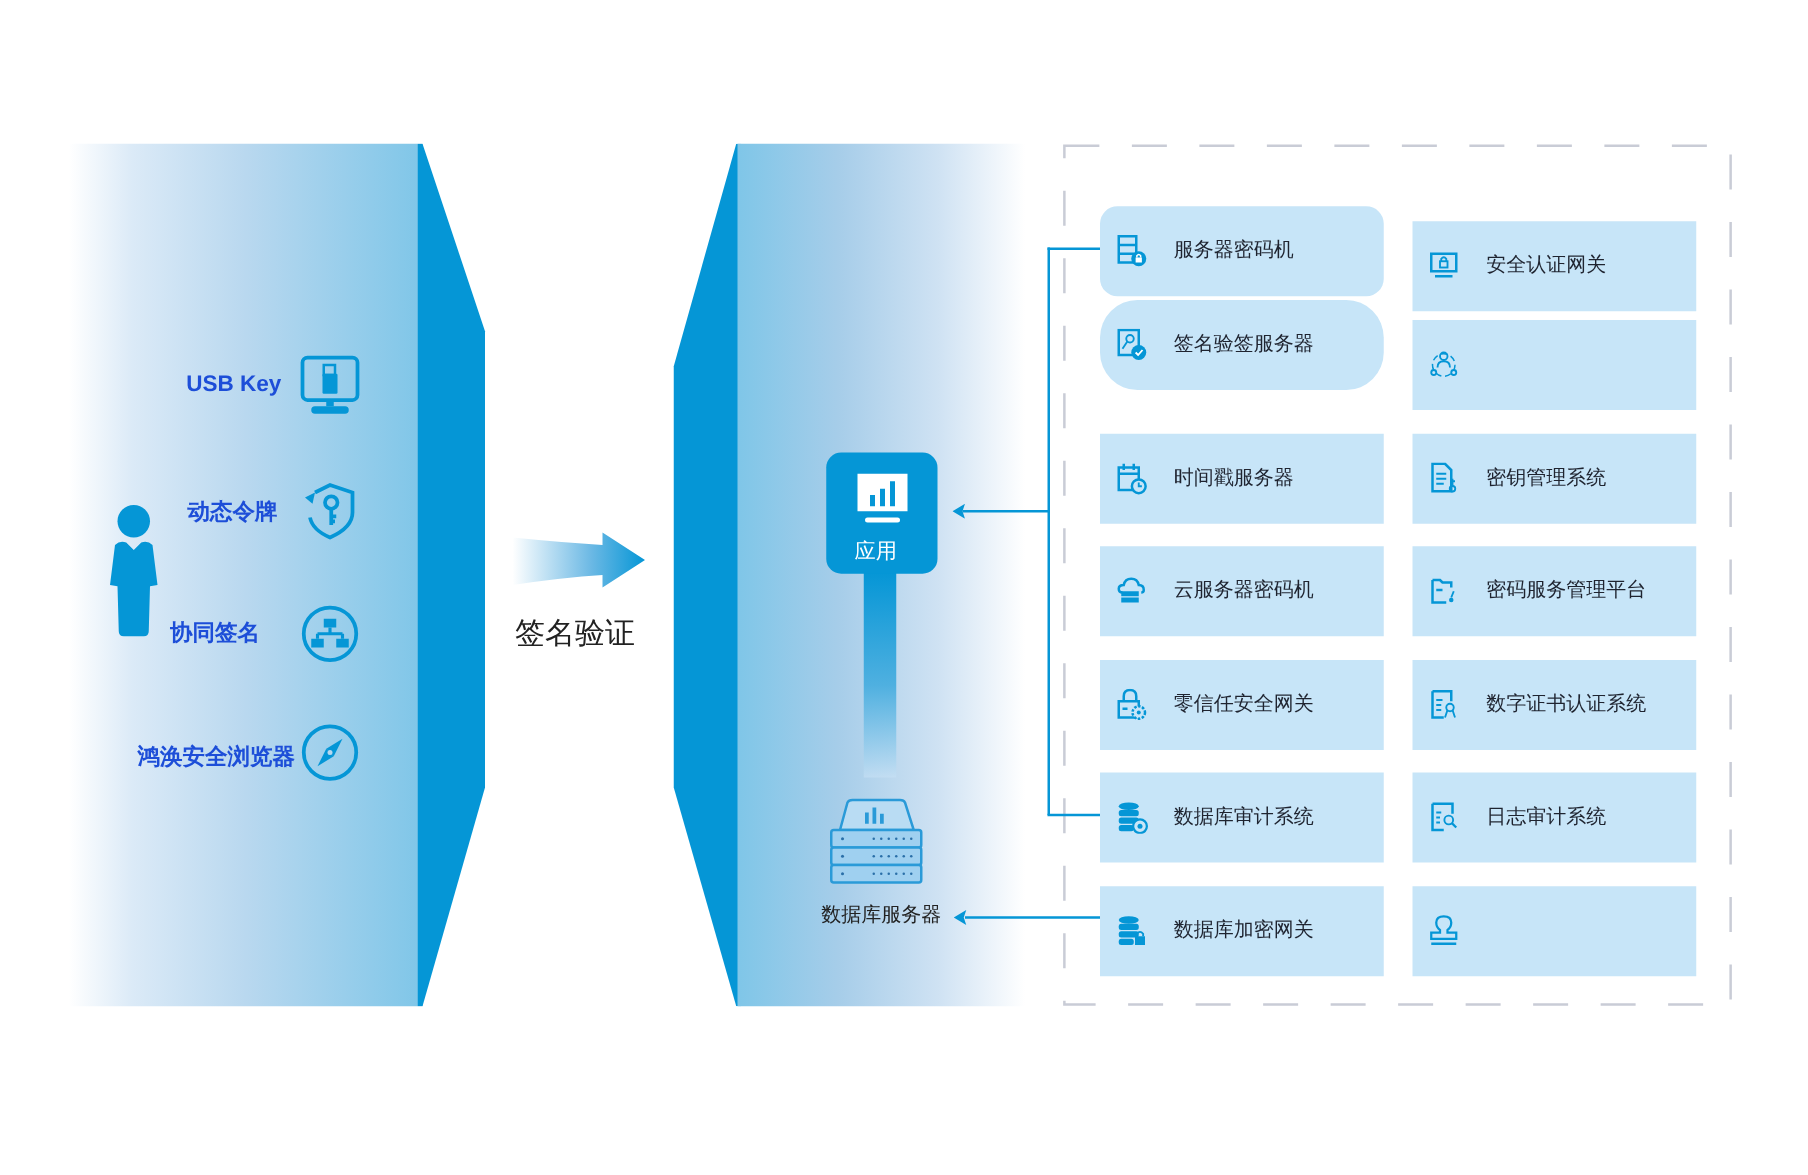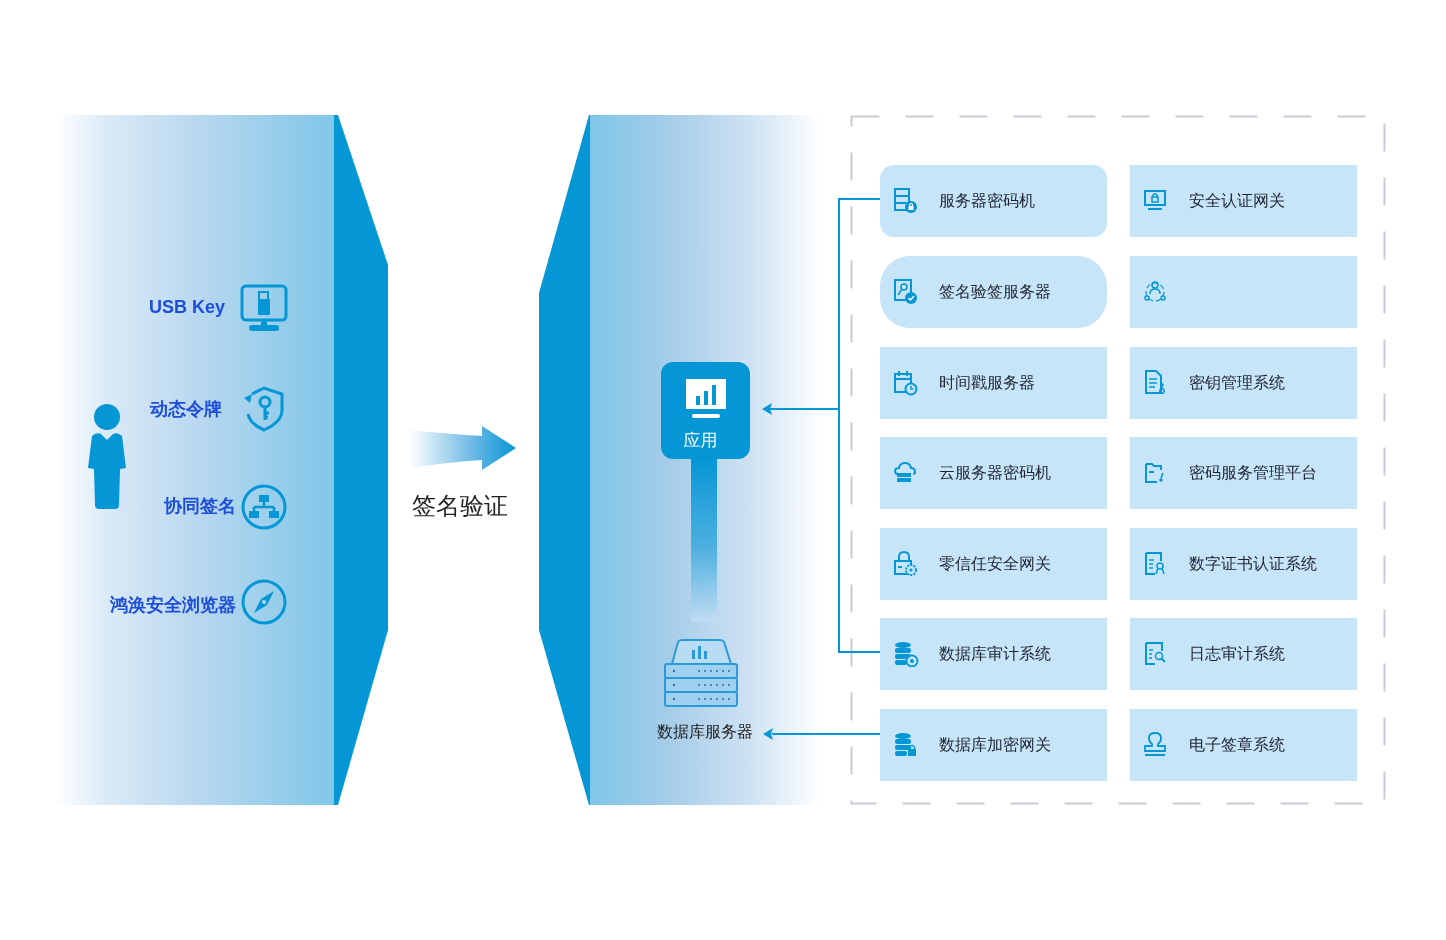--- a/index.html
+++ b/index.html
@@ -64,21 +64,21 @@
 </svg>
 
 <div class="abs left-item-label" style="left:42px;top:397px;">动态令牌</div>
 <svg class="abs left-icon" style="left:240px;top:384px;" viewBox="0 0 48 48">
   <path d="M12 10 L24 4 L42 10 L42 26 Q42 38 24 46 Q10 40 8 30" fill="none" stroke="#0596d6" stroke-width="3"></path>
   <path d="M4 14 L12 10 L10 19 Z" fill="#0596d6"></path>
   <circle cx="25" cy="18" r="5" fill="none" stroke="#0596d6" stroke-width="3"></circle>
   <path d="M25 23 L25 36 M25 29 L29 29 M25 33 L28 33" stroke="#0596d6" stroke-width="3" fill="none"></path>
 </svg>
 
-<div class="abs left-item-label" style="left:56px;top:494px;text-align:right;">协同签名</div>
+<div class="abs left-item-label" style="left:28px;top:494px;text-align:right;">协同签名</div>
 <svg class="abs left-icon" style="left:240px;top:483px;" viewBox="0 0 48 48">
   <circle cx="24" cy="24" r="21" fill="none" stroke="#0596d6" stroke-width="3"></circle>
   <rect x="19" y="12" width="10" height="7" fill="#0596d6"></rect>
   <path d="M24 19 L24 24 M14 24 L34 24 M14 24 L14 28 M34 24 L34 28" stroke="#0596d6" stroke-width="2.5" fill="none"></path>
   <rect x="9" y="28" width="10" height="7" fill="#0596d6"></rect>
   <rect x="29" y="28" width="10" height="7" fill="#0596d6"></rect>
 </svg>
 
 <div class="abs left-item-label" style="left:56px;top:593px;">鸿涣安全浏览器</div>
 <svg class="abs left-icon" style="left:240px;top:578px;" viewBox="0 0 48 48">
@@ -169,21 +169,21 @@
 <div class="card" style="left:880px;top:165px;border-radius:14px;">
   <svg class="icon" viewBox="0 0 26 26">
     <rect x="2" y="1" width="14" height="21" fill="none" stroke="#0596d6" stroke-width="2"></rect>
     <path d="M2 8 H16 M2 15 H16" stroke="#0596d6" stroke-width="2"></path>
     <circle cx="18" cy="19" r="6" fill="#0596d6"></circle>
     <rect x="15.5" y="18" width="5" height="4" fill="#fff"></rect>
     <path d="M16.5 18 V16.5 Q18 14.5 19.5 16.5 V18" stroke="#fff" fill="none" stroke-width="1.2"></path>
   </svg>
   <span class="label">服务器密码机</span>
 </div>
-<div class="card" style="left:880px;top:256px;border-radius:30px;">
+<div class="card" style="left:880px;top:240px;border-radius:30px;">
   <svg class="icon" viewBox="0 0 26 26">
     <rect x="2" y="1" width="16" height="20" fill="none" stroke="#0596d6" stroke-width="2"></rect>
     <circle cx="11" cy="8" r="3" fill="none" stroke="#0596d6" stroke-width="1.5"></circle>
     <path d="M9 10 L5 16" stroke="#0596d6" stroke-width="1.5"></path>
     <circle cx="18" cy="19" r="6" fill="#0596d6"></circle>
     <path d="M15.5 19 L17.5 21 L21 17" stroke="#fff" stroke-width="1.5" fill="none"></path>
   </svg>
   <span class="label">签名验签服务器</span>
 </div>
 <div class="card" style="left:880px;top:347px;">
@@ -229,21 +229,21 @@
     <ellipse cx="10" cy="4" rx="8" ry="3" fill="#0596d6"></ellipse>
     <rect x="2" y="7" width="16" height="5" rx="2" fill="#0596d6"></rect>
     <rect x="2" y="13" width="16" height="5" rx="2" fill="#0596d6"></rect>
     <rect x="2" y="19" width="12" height="5" rx="2" fill="#0596d6"></rect>
     <rect x="15" y="17" width="8" height="7" fill="#0596d6"></rect>
     <path d="M16.5 17 V15 Q19 12 21.5 15 V17" stroke="#0596d6" stroke-width="1.5" fill="none"></path>
   </svg>
   <span class="label">数据库加密网关</span>
 </div>
 
-<div class="card" style="left:1130px;top:165px;">
+<div class="card" style="left:1130px;top:177px;">
   <svg class="icon" viewBox="0 0 26 26">
     <rect x="2" y="3" width="20" height="14" fill="none" stroke="#0596d6" stroke-width="2"></rect>
     <rect x="9" y="9" width="6" height="5" fill="none" stroke="#0596d6" stroke-width="1.5"></rect>
     <path d="M10 9 V7 Q12 4.5 14 7 V9" stroke="#0596d6" stroke-width="1.5" fill="none"></path>
     <path d="M5 21 H19" stroke="#0596d6" stroke-width="2"></path>
   </svg>
   <span class="label">安全认证网关</span>
 </div>
 <div class="card" style="left:1130px;top:256px;">
   <svg class="icon" viewBox="0 0 26 26">
@@ -289,14 +289,13 @@
     <circle cx="16" cy="15" r="3.5" fill="none" stroke="#0596d6" stroke-width="1.5"></circle>
     <path d="M18.5 17.5 L22 21" stroke="#0596d6" stroke-width="1.8"></path>
   </svg>
   <span class="label">日志审计系统</span>
 </div>
 <div class="card" style="left:1130px;top:709px;">
   <svg class="icon" viewBox="0 0 26 26">
     <path d="M9 12 Q6 10 6 6 Q6 1 12 1 Q18 1 18 6 Q18 10 15 12 V14 H22 V19 H2 V14 H9 Z" fill="none" stroke="#0596d6" stroke-width="1.8"></path>
     <path d="M2 23 H22" stroke="#0596d6" stroke-width="2"></path>
   </svg>
-  <span class="label">电子签章系统</span>
 </div>
 
 </body></html>

